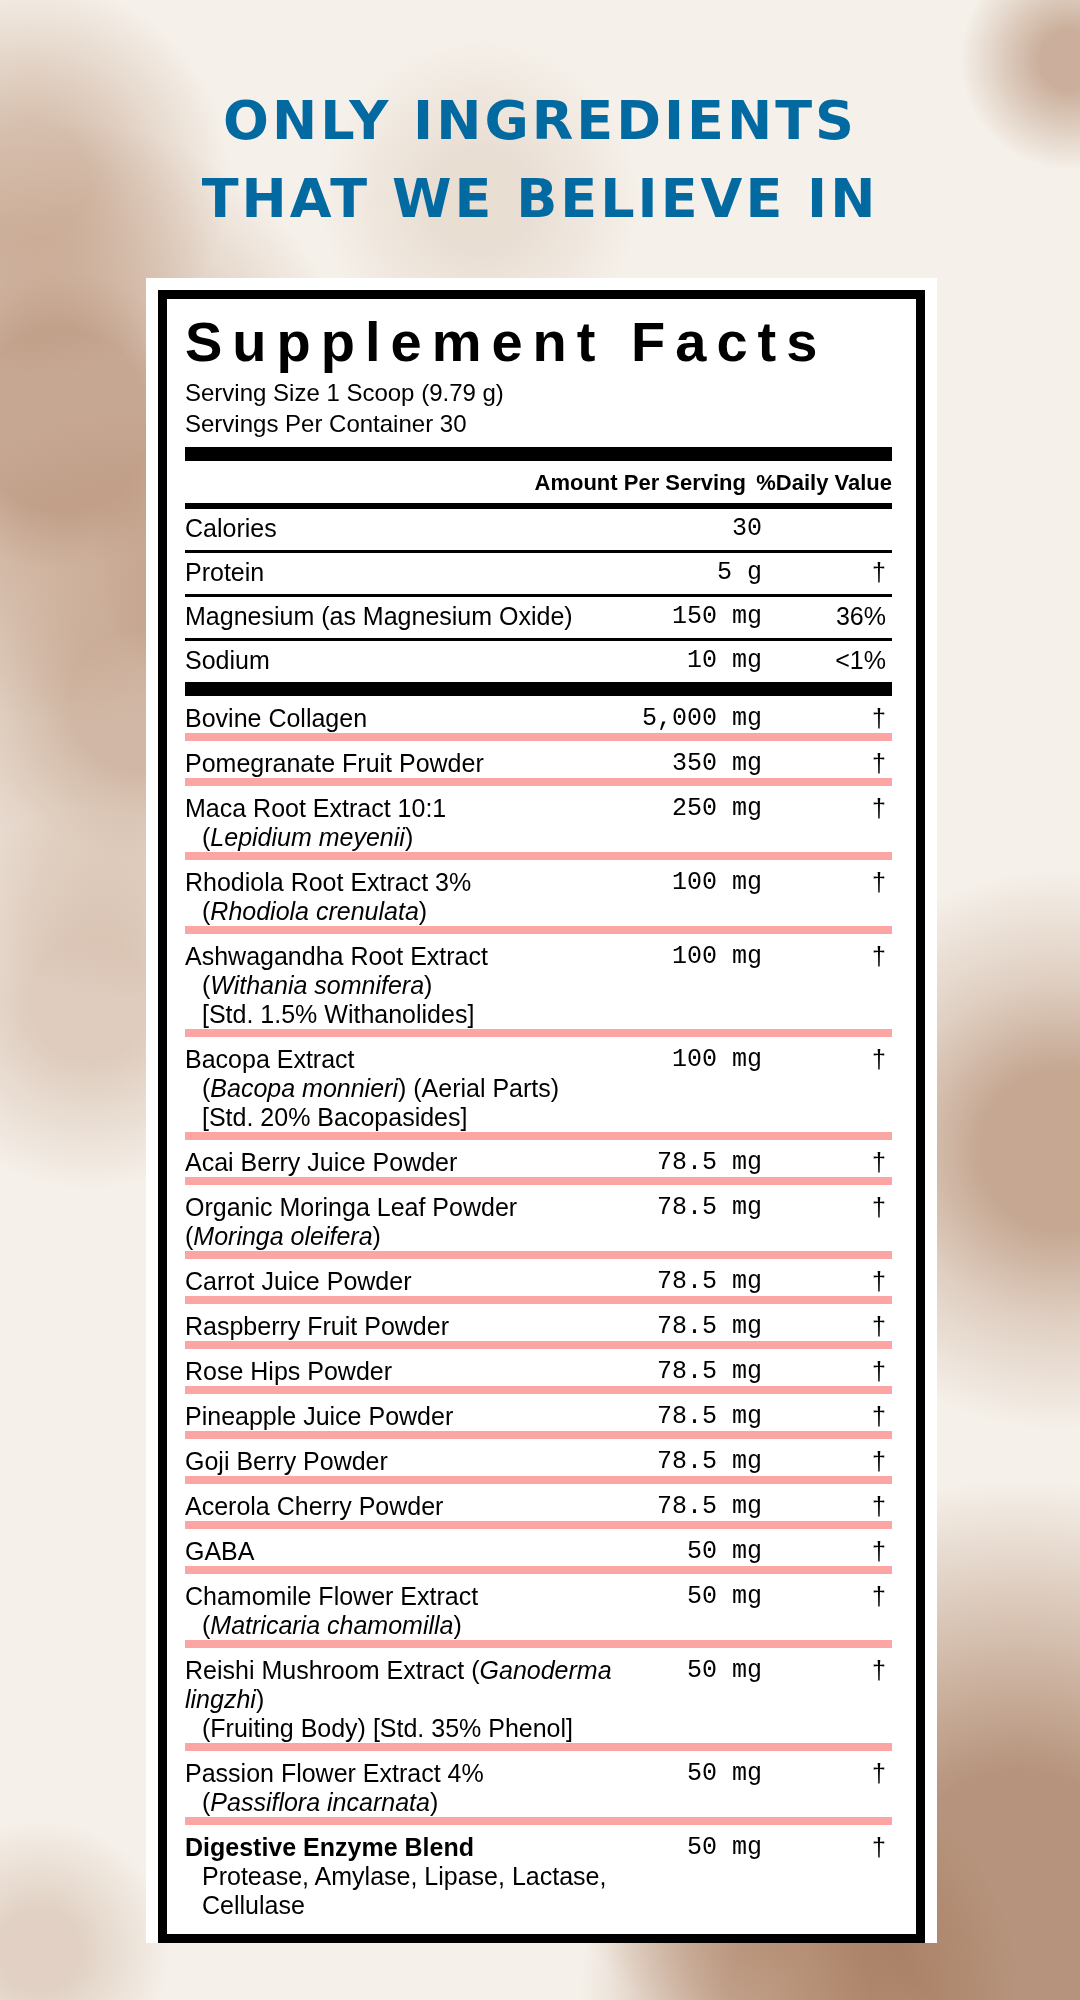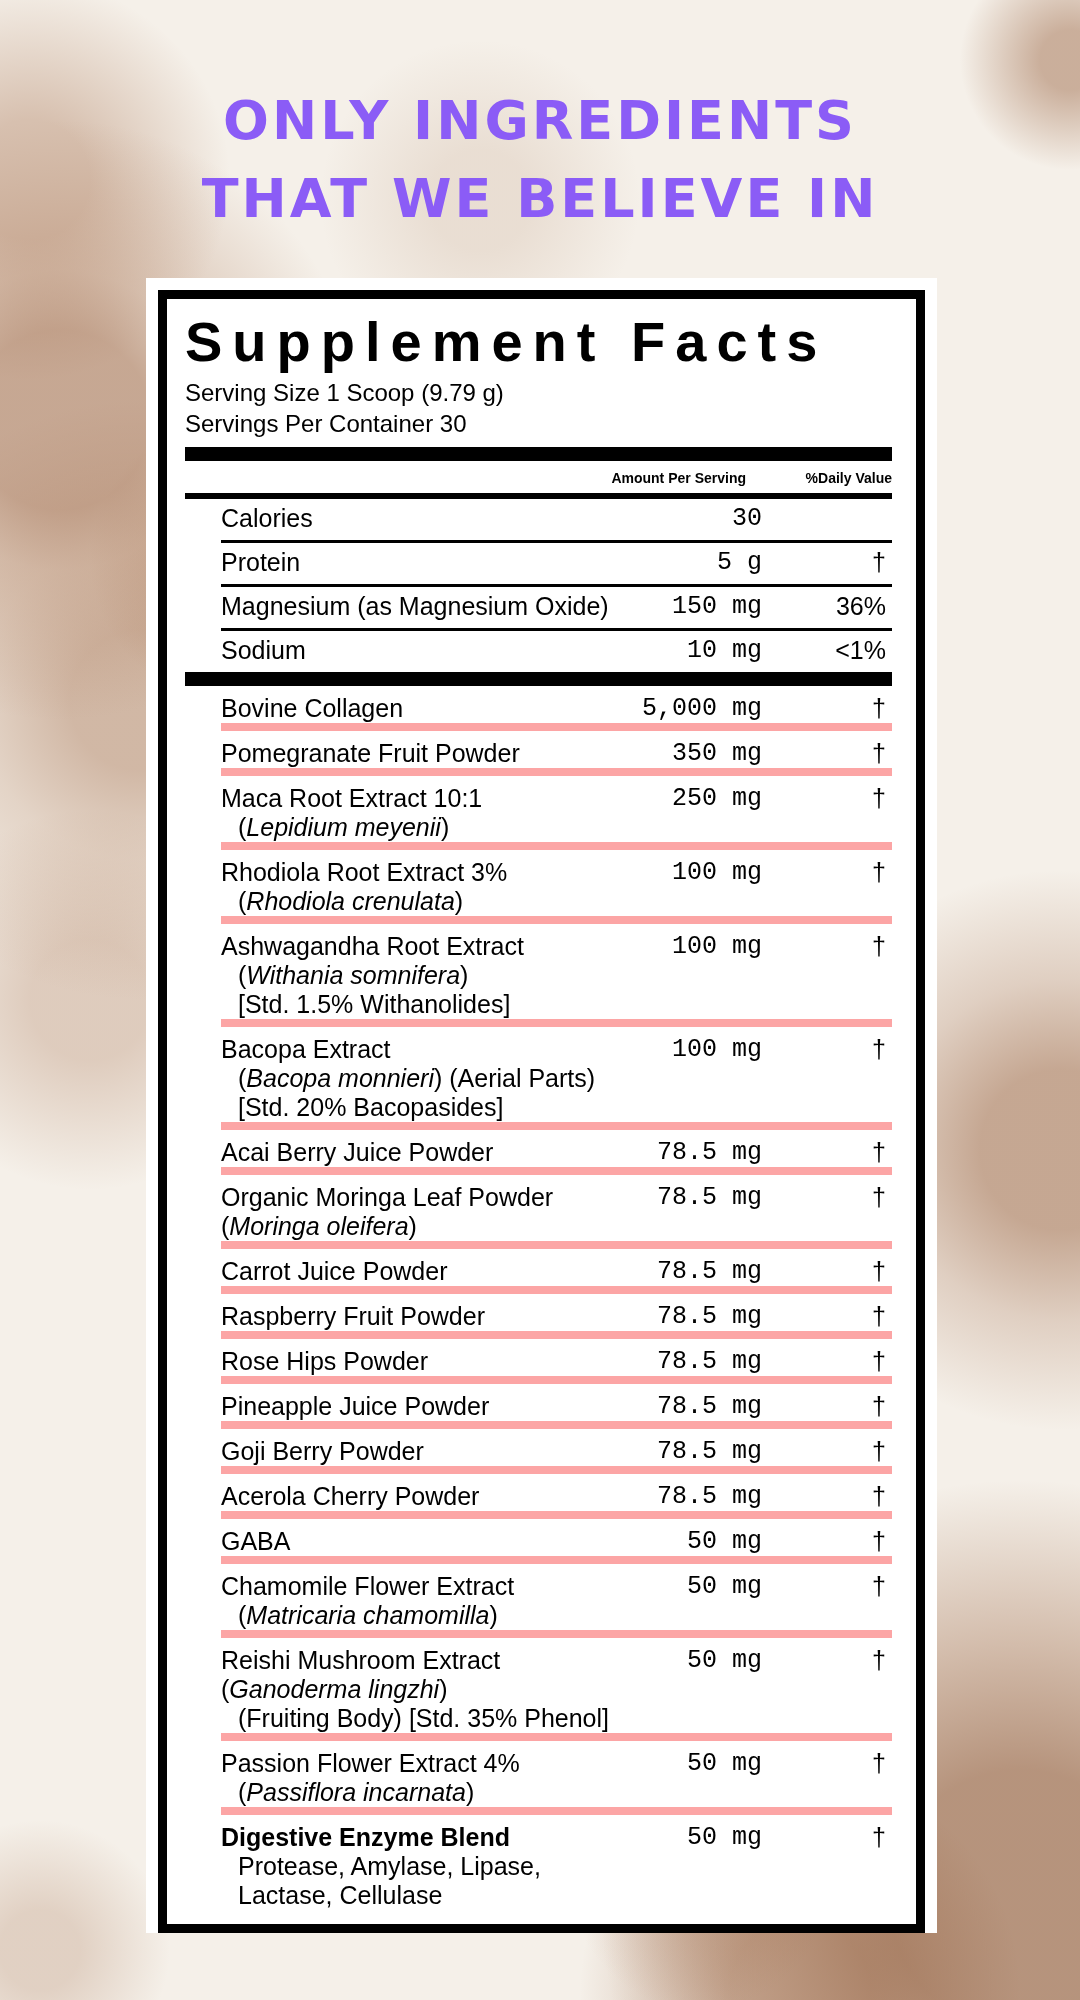--- a/index.html
+++ b/index.html
@@ -30,21 +30,21 @@
     background-repeat:no-repeat;
   }
   .headline {
     position:absolute; top:82px; left:0; right:0;
     text-align:center;
     font-family:"DejaVu Sans", sans-serif;
     font-weight:bold;
     font-size:54px;
     line-height:78px;
     letter-spacing:3px;
-    color:#8b5cf6;
+    color:#0369a1;
   }
   .panel {
     position:absolute; left:146px; top:278px; width:791px;
     background:#ffffff;
     padding:12px 12px 0;
   }
   .factbox {
     border:9px solid #000;
     padding:12px 24px 14px 18px;
     background:#fff;
@@ -56,27 +56,27 @@
     line-height:62px;
     white-space:nowrap;
     margin-bottom:4px;
   }
   .serving { font-size:24px; line-height:31px; }
   .bar   { height:14px; background:#000; }
   .bar-top { margin-top:8px; }
   .rule-med { height:6px; background:#000; }
   .hrow {
     display:flex; align-items:flex-end;
-    font-weight:bold; font-size:14px;
+    font-weight:bold; font-size:22px;
     padding:9px 0 7px;
   }
   .hspacer { flex:1; }
   .hamt { text-align:right; }
   .hdv  { width:146px; text-align:right; }
-  .frow { display:flex; align-items:flex-start; font-size:25px; line-height:29px;margin-left:36px; }
+  .frow { display:flex; align-items:flex-start; font-size:25px; line-height:29px; }
   .cname { flex:1; }
   .camt { width:140px; text-align:right; white-space:nowrap;font-family:Liberation Mono, monospace; }
   .cdv  { width:130px; text-align:right; padding-right:6px; white-space:nowrap; }
   .nrows .frow { padding:5px 0 7px; }
   .nrows .frow + .frow { border-top:3px solid #000; }
   .irows .frow { padding:8px 0 0; }
   .irows .frow + .frow { border-top:8px solid #fca5a5; }
   .isub { padding-left:17px; }
   .bold { font-weight:bold; }
 </style>

